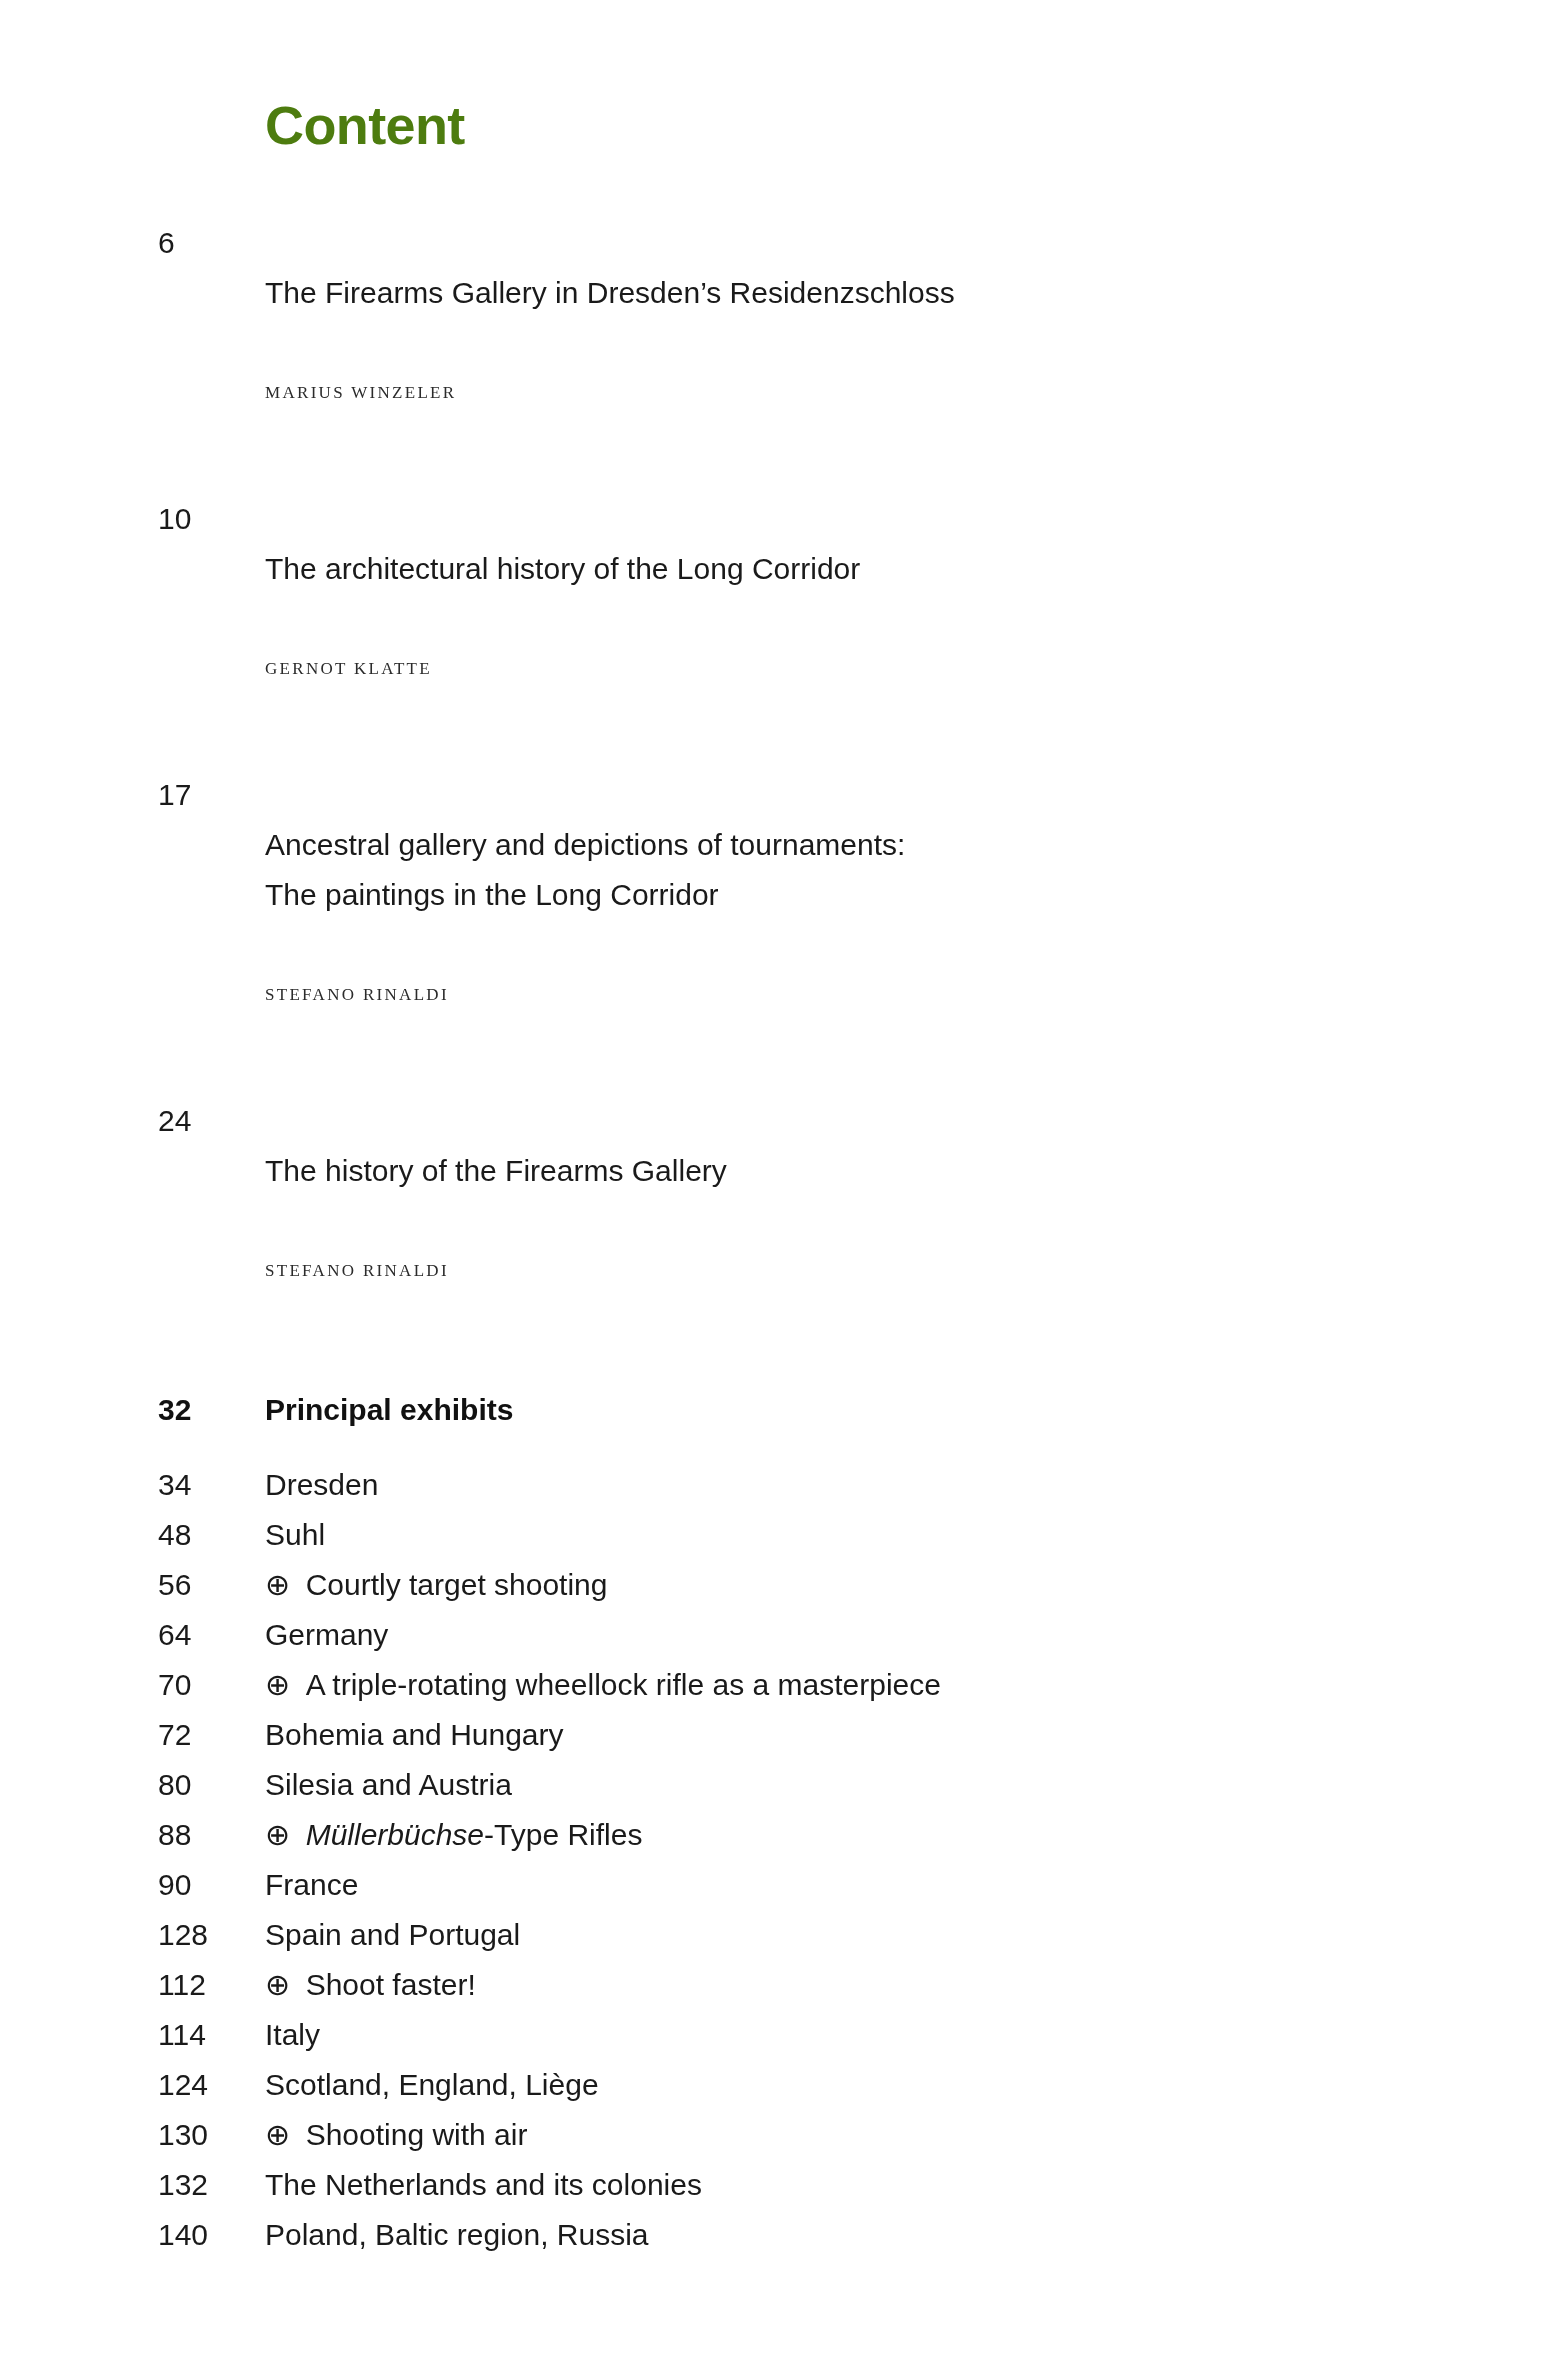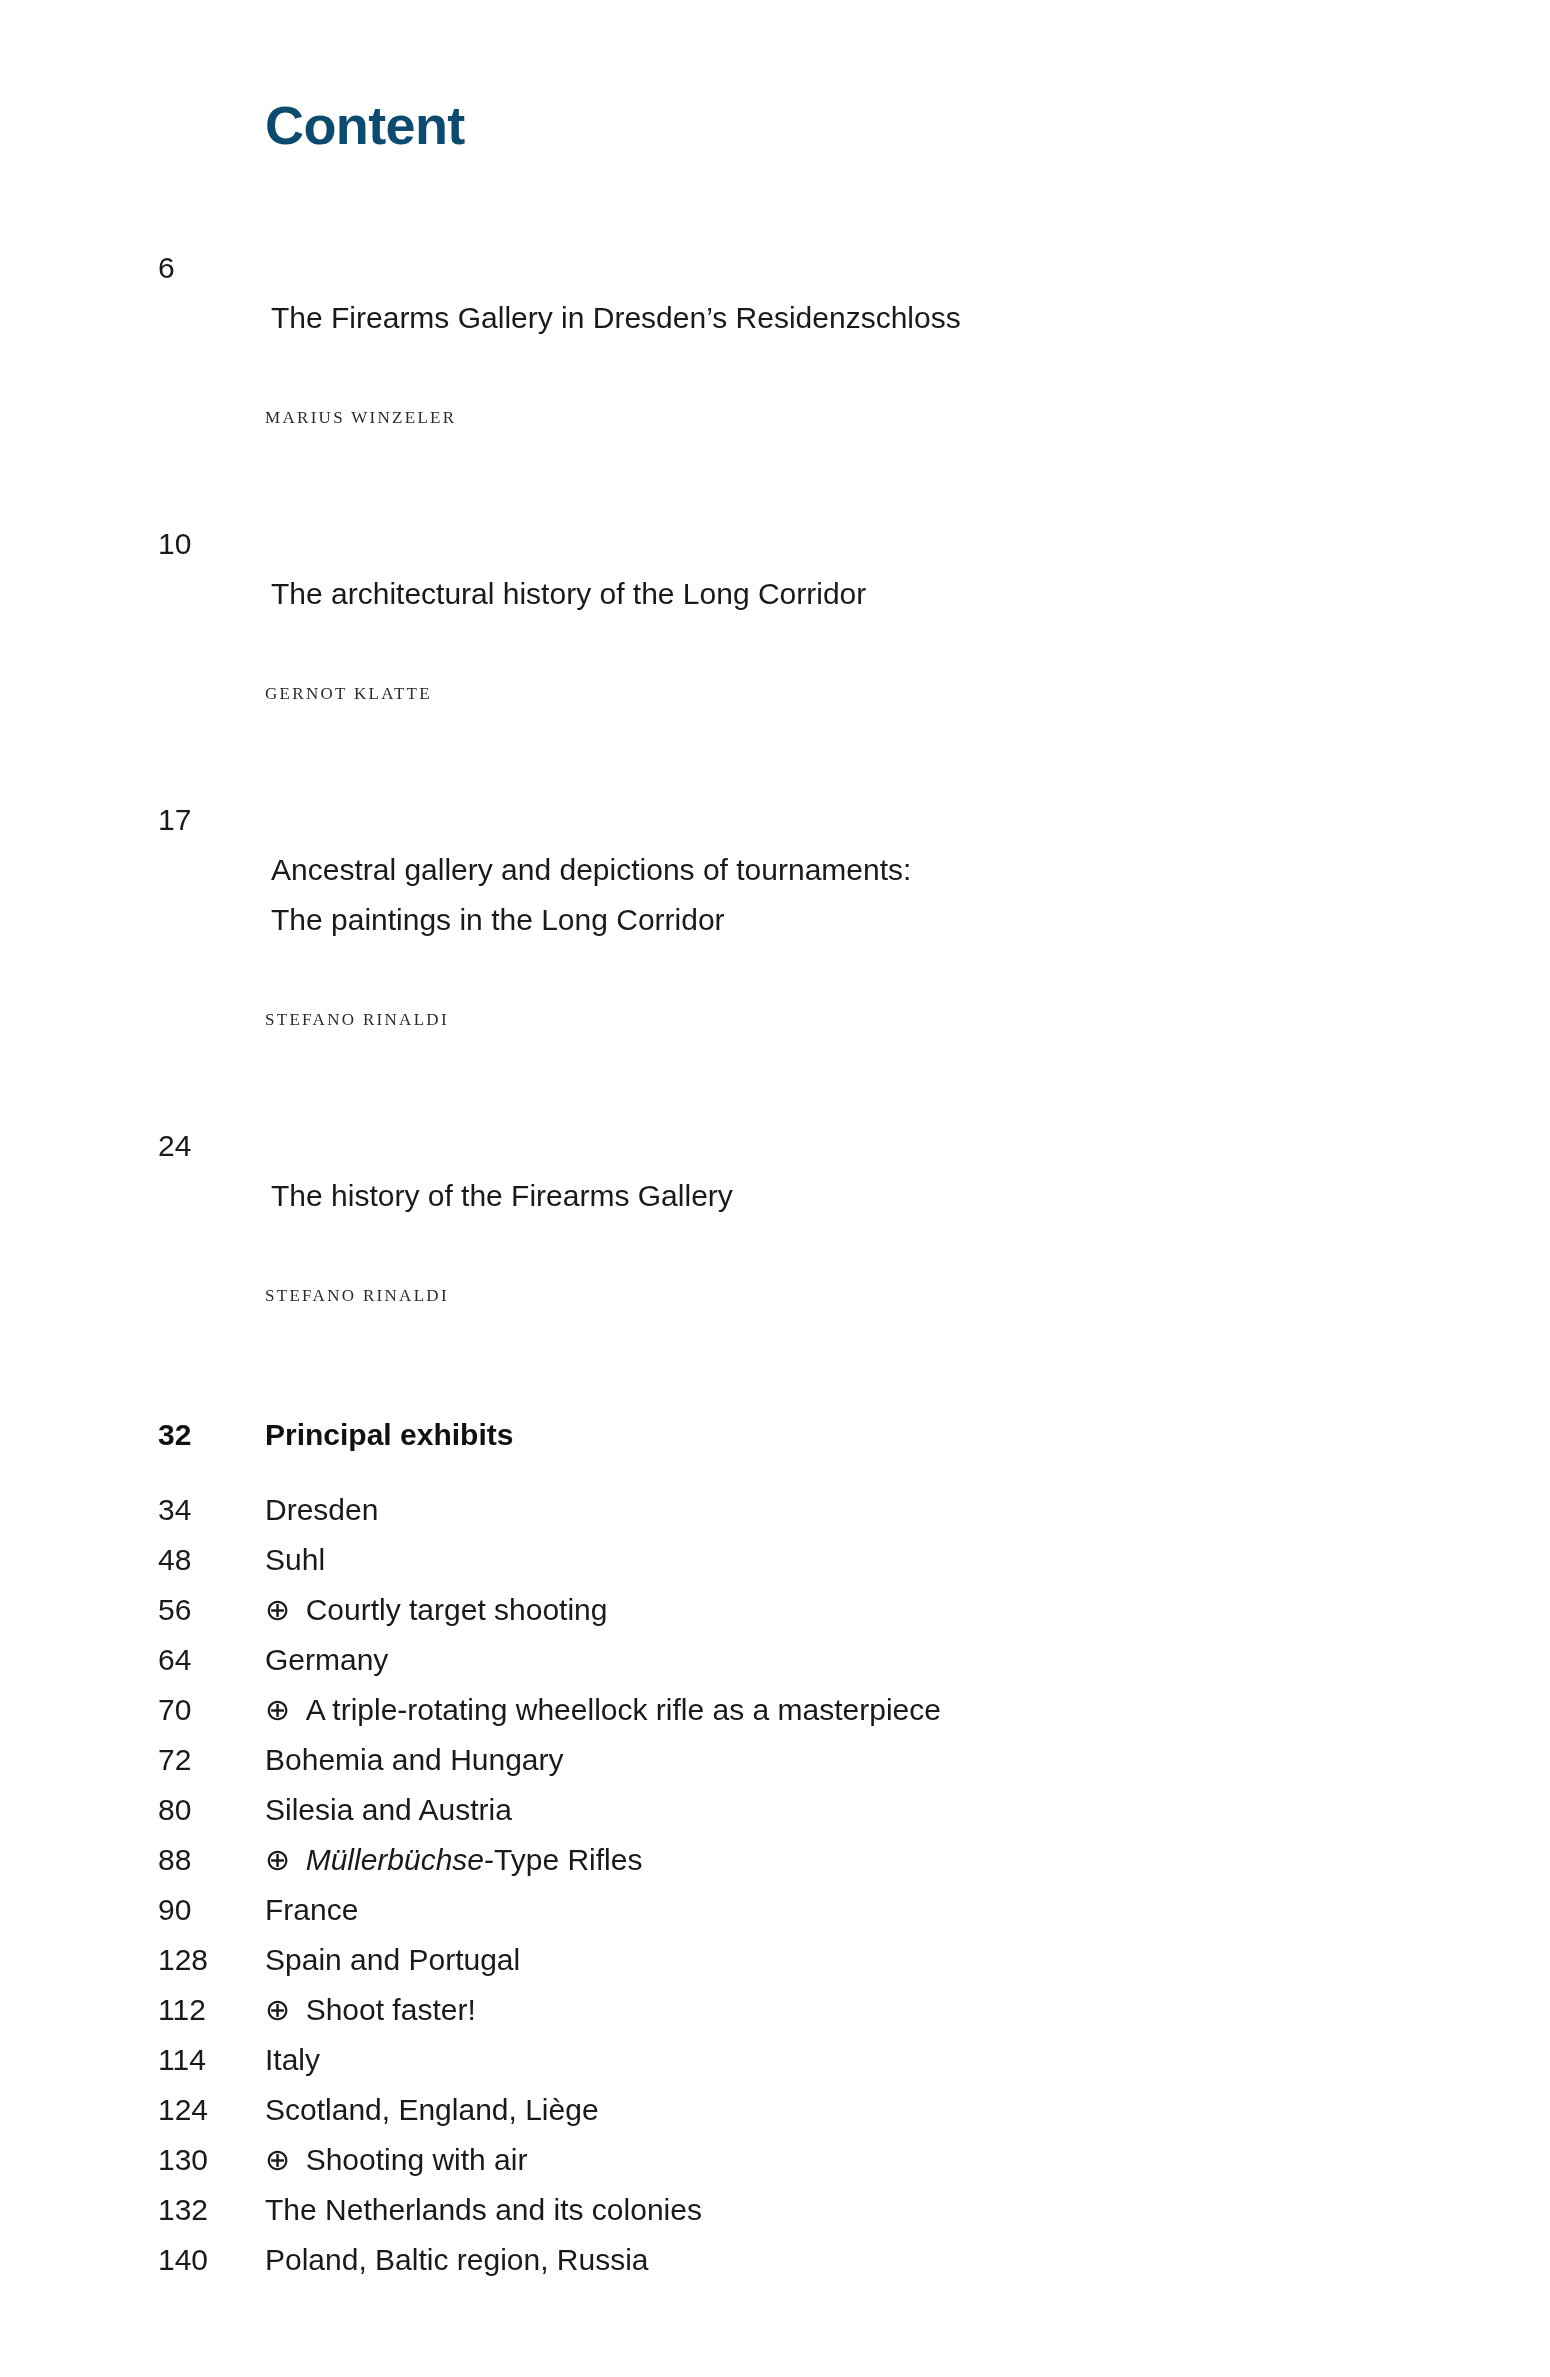--- a/index.html
+++ b/index.html
@@ -14,40 +14,40 @@
   .page {
     width: 1551px;
     height: 2377px;
     background: #ffffff;
     padding: 98px 116px 0 158px;
   }
   .main-title {
     font-size: 54px;
     font-weight: bold;
     letter-spacing: -0.6px;
-    color: #0c4a6e;
-    margin: 0 0 91px 107px;
+    color: #4d7c0f;
+    margin: 0 0 66px 107px;
     line-height: 1;
   }
   .row {
     display: flex;
     align-items: flex-start;
     font-size: 30px;
     line-height: 50px;
   }
   .num {
     flex: 0 0 107px;
     width: 107px;
   }
   .t {
     flex: 1;
     white-space: pre-line;
   }
   .essay { margin-bottom: 26px; }
-  .essay-title { white-space: pre-line; margin-left: 6px; }
+  .essay-title { white-space: pre-line; }
   .author {
     font-size: 17px;
     letter-spacing: 2.3px;
     line-height: 50px;
     color: #2b2b2b;
     font-family: Liberation Serif, serif;
   }
   .section-header {
     margin-top: 39px;
     margin-bottom: 25px;

